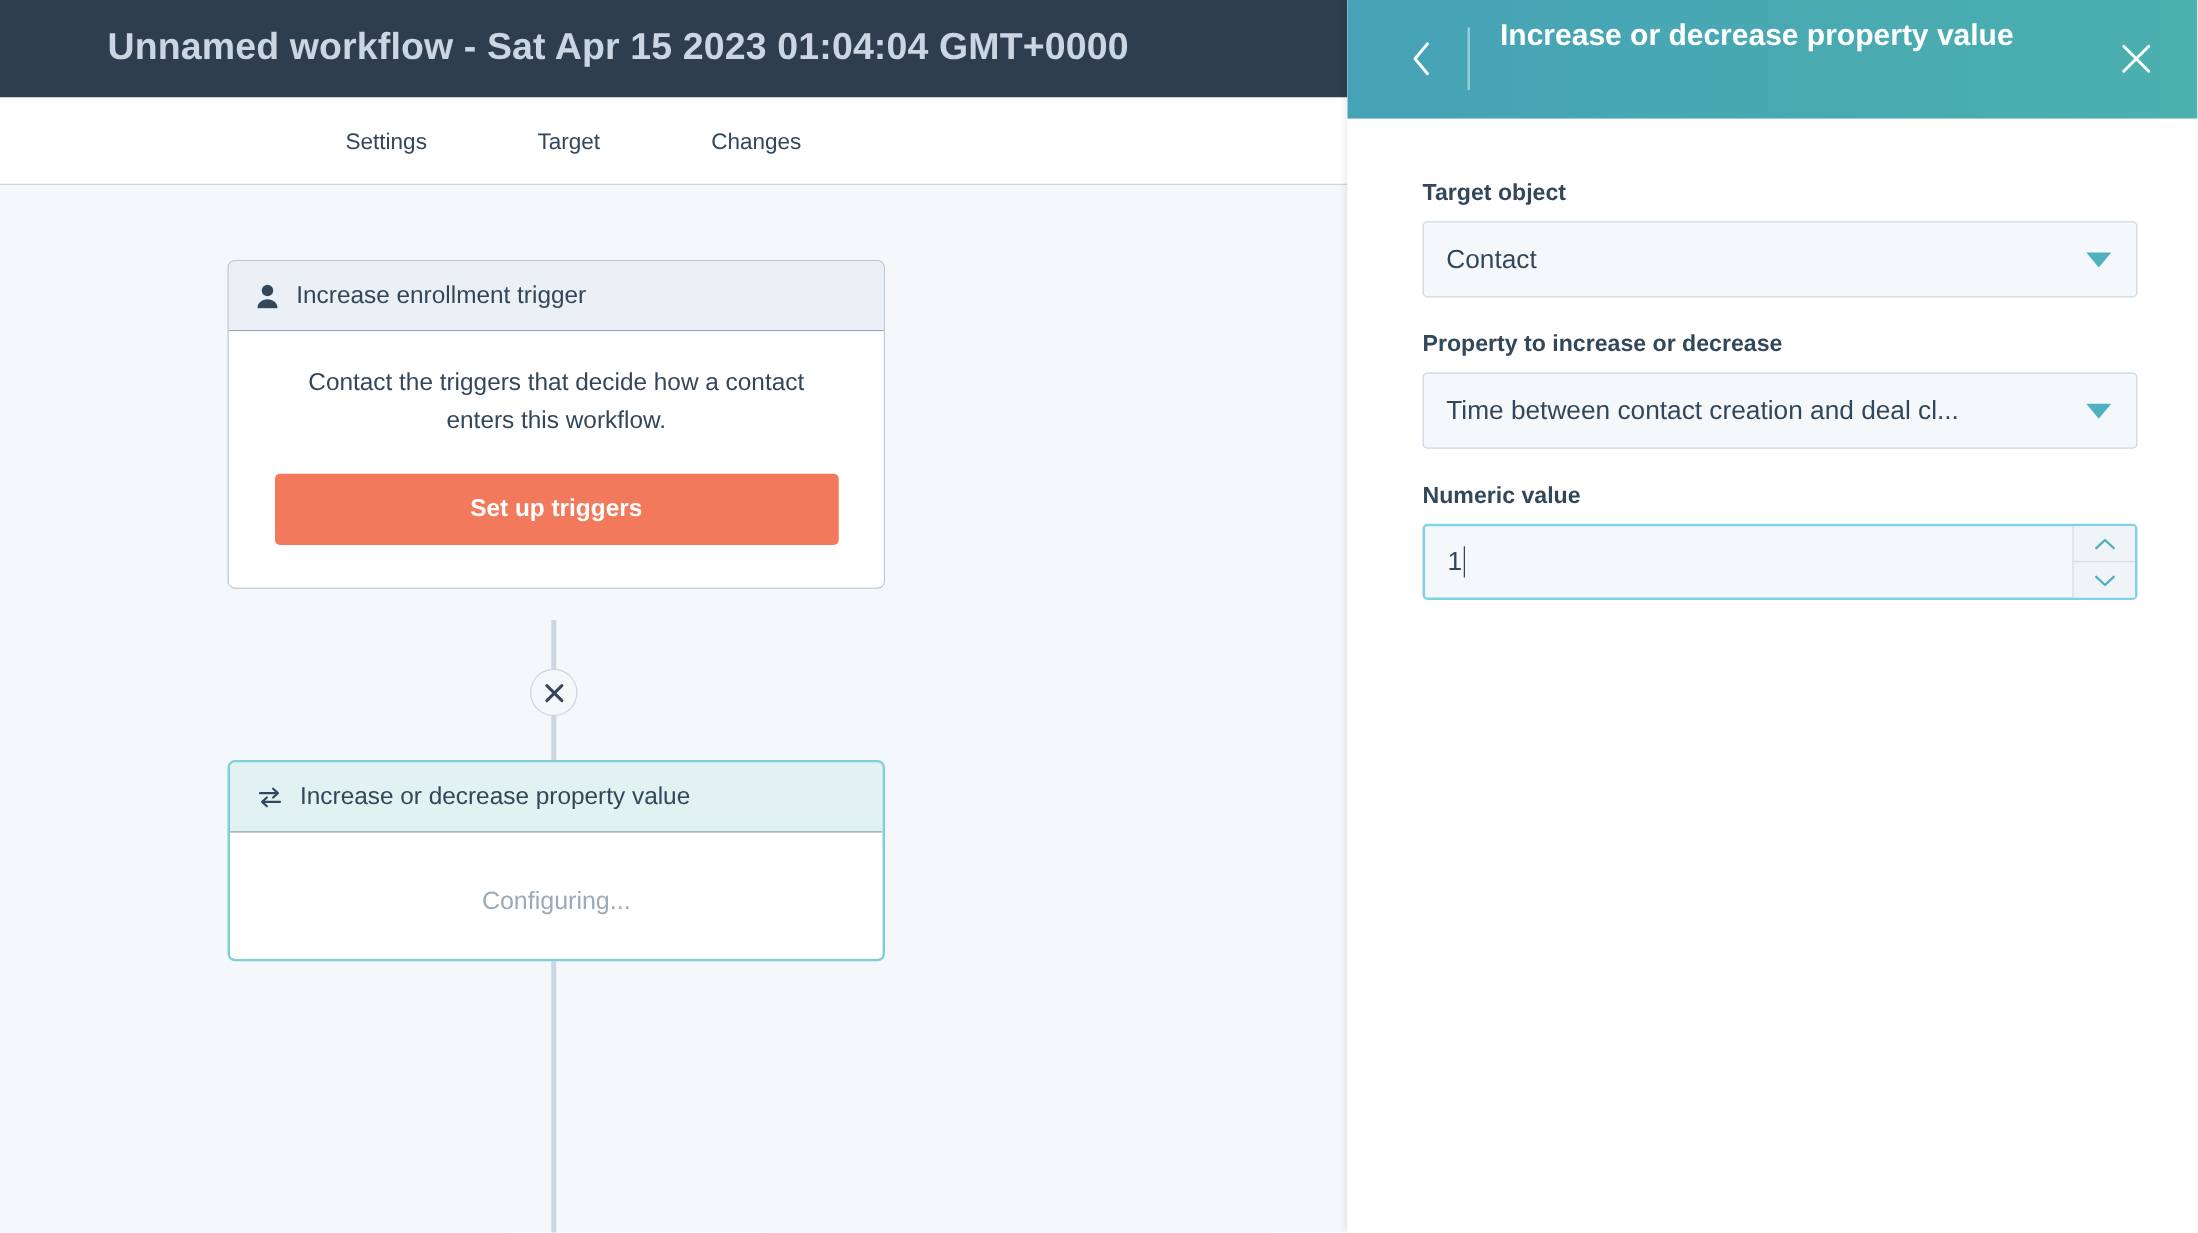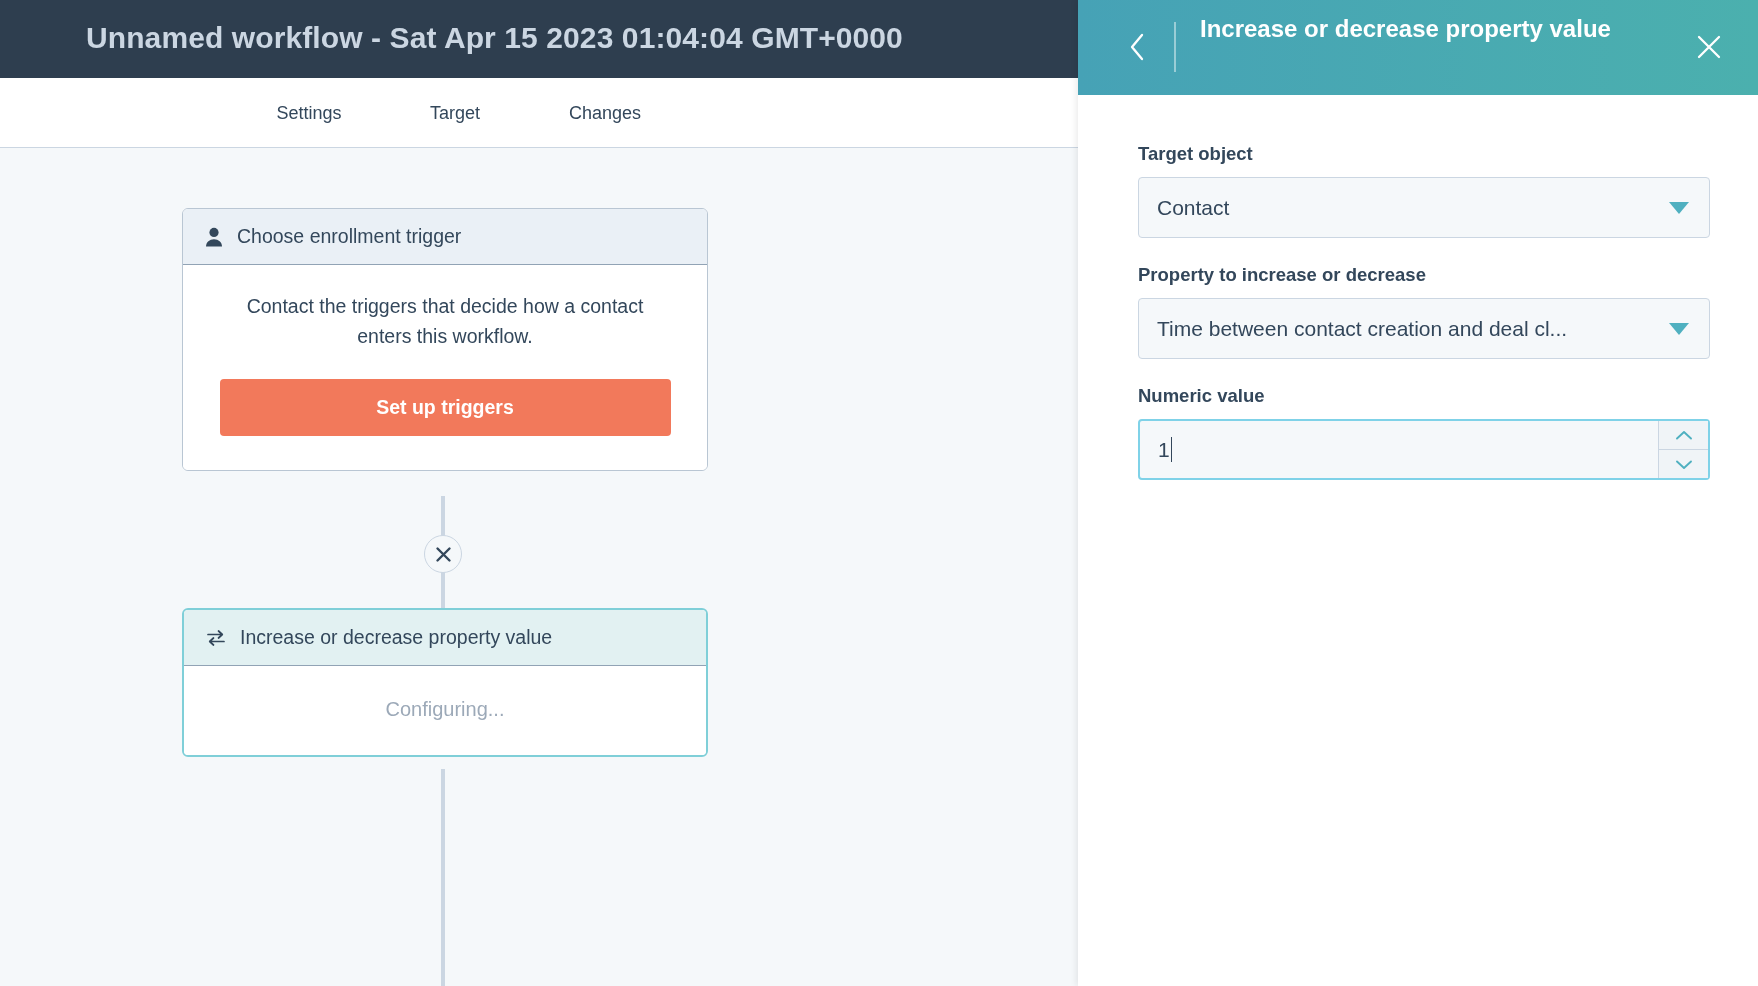--- a/index.html
+++ b/index.html
@@ -363,21 +363,21 @@
       <div class="connector" style="top:620px;height:270px;"></div>
 
       <div class="wf-card plain">
         <div class="card-header">
           <span class="hicon">
             <svg width="18" height="20" viewBox="0 0 18 20" aria-hidden="true">
               <circle cx="9" cy="5.4" r="4.6" fill="#33475b"></circle>
               <path d="M1 19.5c0-4.3 3.6-7.2 8-7.2s8 2.9 8 7.2z" fill="#33475b"></path>
             </svg>
           </span>
-          <span>Choose enrollment trigger</span>
+          <span>Increase enrollment trigger</span>
         </div>
         <div class="card-body">
           <div class="card-desc">Contact the triggers that decide how a contact enters this workflow.</div>
           <button class="primary-btn">Set up triggers</button>
         </div>
       </div>
 
       <div class="delete-node">
         <svg width="17" height="17" viewBox="0 0 17 17" aria-hidden="true">
           <path d="M2.5 2.5 L14.5 14.5 M14.5 2.5 L2.5 14.5" stroke="#33475b" stroke-width="2.4" stroke-linecap="round"></path>
@@ -387,21 +387,21 @@
       <div class="wf-card selected">
         <div class="card-header">
           <span class="hicon">
             <svg width="20" height="20" viewBox="0 0 20 20" aria-hidden="true">
               <path d="M2 6.5 H16 M12.5 3 L16.3 6.5 L12.5 10" stroke="#33475b" stroke-width="1.7" fill="none" stroke-linecap="round" stroke-linejoin="round"></path>
               <path d="M18 13.5 H4 M7.5 10 L3.7 13.5 L7.5 17" stroke="#33475b" stroke-width="1.7" fill="none" stroke-linecap="round" stroke-linejoin="round"></path>
             </svg>
           </span>
           <span>Increase or decrease property value</span>
         </div>
-        <div class="card-body" style="padding:0;">
+        <div class="card-body" style="padding:0;margin-top:12px;">
           <div class="configuring-text">Configuring...</div>
         </div>
       </div>
 
     </div>
   </div>
 
   <div id="side-panel">
 
     <div id="panel-header">

